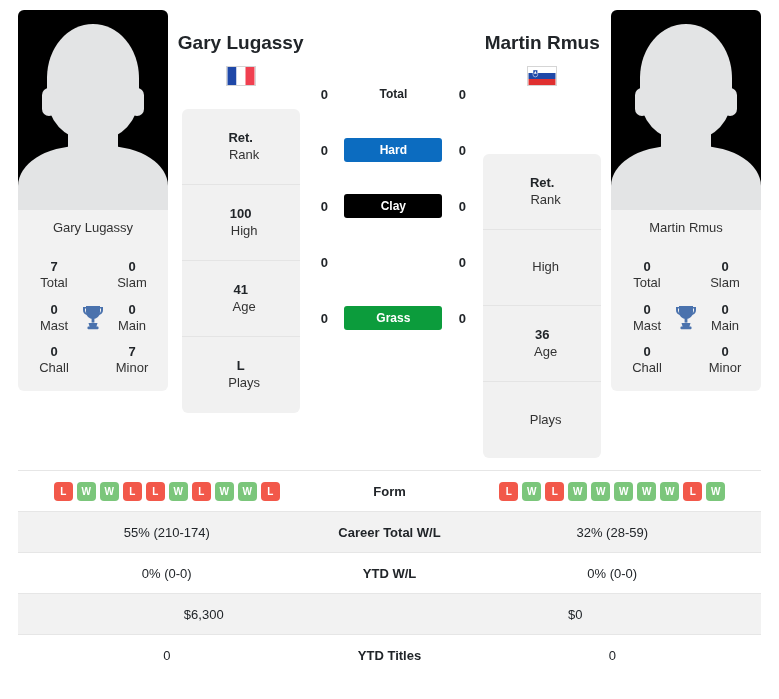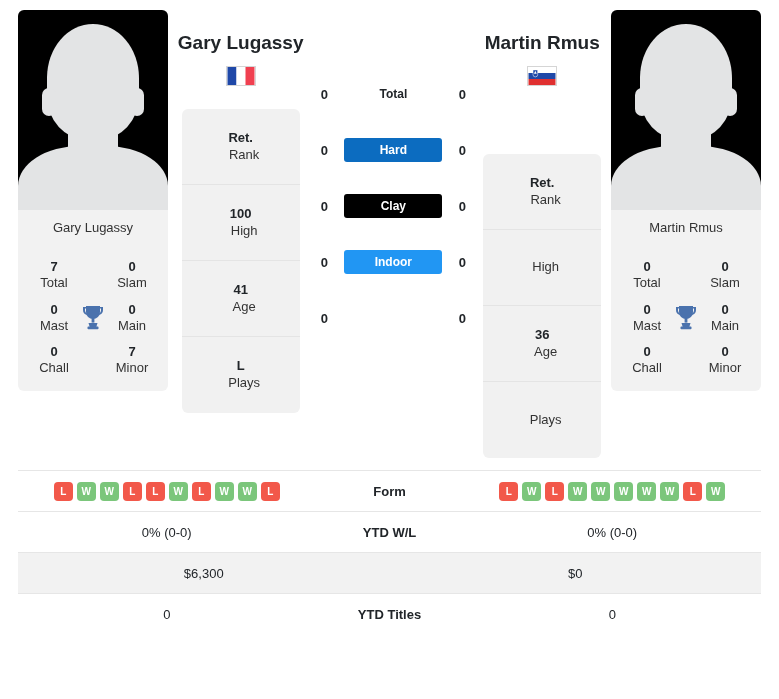--- a/index.html
+++ b/index.html
@@ -319,27 +319,27 @@
       </div>
       <div class="h2h-row">
         <div class="h2h-num">0</div>
         <div class="h2h-mid">
             <span class="surf-badge" id="badge-clay" style="background: #000000;">Clay</span>
           </div>
         <div class="h2h-num">0</div>
       </div>
       <div class="h2h-row">
         <div class="h2h-num">0</div>
+        <div class="h2h-num">0</div>
+      </div>
+      <div class="h2h-row">
+        <div class="h2h-num">0</div>
         <div class="h2h-mid">
-            <span class="surf-badge" id="badge-indoor" style="background: rgb(33, 150, 243);">Indoor</span>
-          </div>
-        <div class="h2h-num">0</div>
-      </div>
-      <div class="h2h-row">
-        <div class="h2h-num">0</div>
+            <span class="surf-badge" id="badge-grass" style="background: rgb(12, 156, 60);">Grass</span>
+          </div>
         <div class="h2h-num">0</div>
       </div>
     </div>
 
     <div class="name-col">
       <div class="player-name">Martin Rmus</div>
       <svg class="flag" viewBox="0 0 30 20">
         <rect x="0" y="0" width="30" height="6.67" fill="#ffffff"></rect>
         <rect x="0" y="6.67" width="30" height="6.67" fill="#1f48a8"></rect>
         <rect x="0" y="13.34" width="30" height="6.66" fill="#e03030"></rect>
@@ -448,20 +448,25 @@
             <div class="form-badge form-W">W</div>
             <div class="form-badge form-W">W</div>
             <div class="form-badge form-W">W</div>
             <div class="form-badge form-W">W</div>
             <div class="form-badge form-L">L</div>
             <div class="form-badge form-W">W</div>
           </div>
       </div>
     </div>
 
+    <div class="trow shaded">
+      <div class="tcell-left">55% (210-174)</div>
+      <div class="tcell-mid">Career Total W/L</div>
+      <div class="tcell-right">32% (28-59)</div>
+    </div>
 
     <div class="trow">
       <div class="tcell-left">0% (0-0)</div>
       <div class="tcell-mid">YTD W/L</div>
       <div class="tcell-right">0% (0-0)</div>
     </div>
 
     <div class="trow shaded">
       <div class="tcell-left">$6,300</div>
       <div class="tcell-right">$0</div>

